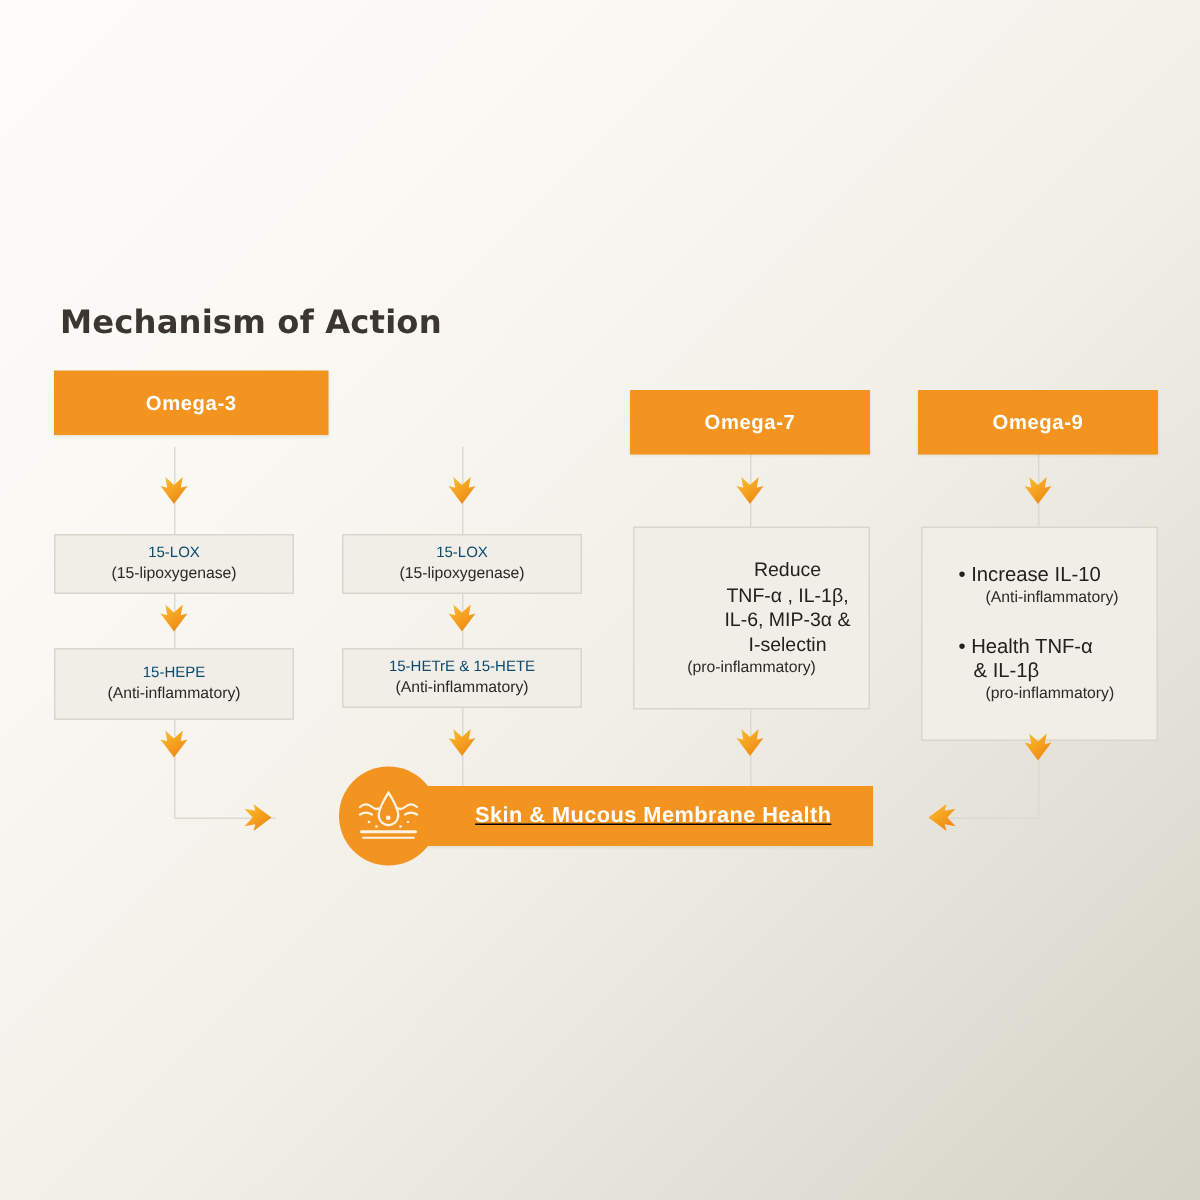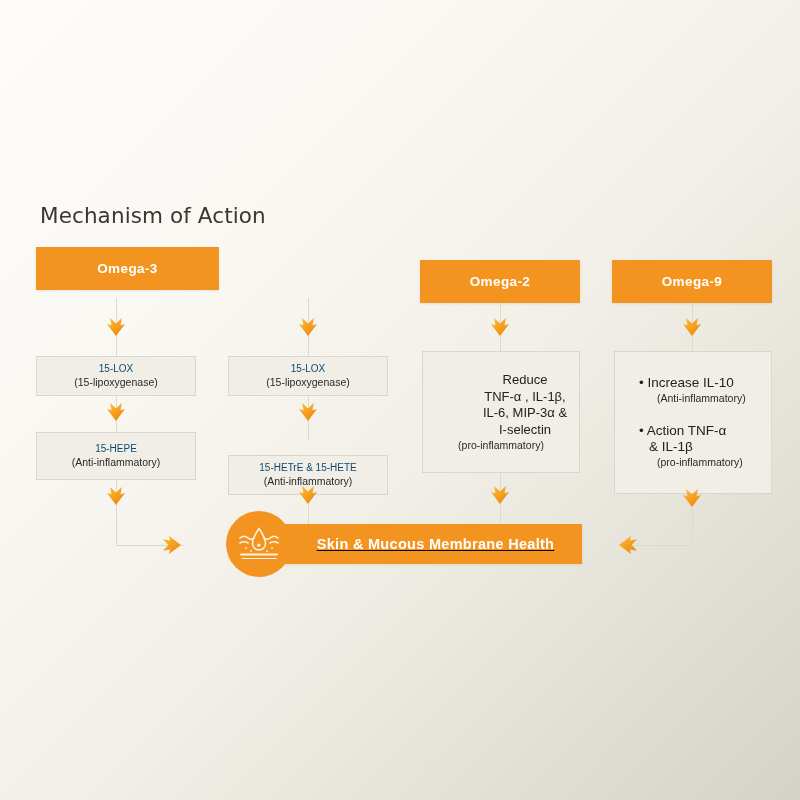--- a/index.html
+++ b/index.html
@@ -18,21 +18,21 @@
     height: 800px;
     background: linear-gradient(135deg, #fefcfa 0%, #faf8f3 28%, #f1efe7 55%, #e2e0d6 80%, #d5d3c8 100%);
   }
 
   
   #page-title {
     position: absolute;
     left: 40px;
     top: 203px;
     font-size: 21.5px;
-    font-weight: 400;
+    font-weight: 700;
     letter-spacing: 0.1px;
     color: #3b3630;
     font-family: "DejaVu Sans", sans-serif;
   }
 
   
   .col-header {
     position: absolute;
     height: 43px;
     background: #F2941F;
@@ -183,58 +183,58 @@
   <div class="conn conn-v" style="left:500px; top:473px; height:52px;"></div>
 
   <div class="conn conn-v" style="left:692px; top:298px; height:54px;"></div>
   <div class="conn conn-v" style="left:692px; top:473px; height:72px;"></div>
   <div class="conn conn-h" style="left:624px; top:545px; width:68px;"></div>
 
   <div class="col-header" style="left:36px; top:247px; width:183px;align-items:center;">
     <span>Omega-3</span>
   </div>
   <div class="col-header" style="left:420px; top:260px; width:160px;">
-    <span>Omega-2</span>
+    <span>Omega-7</span>
   </div>
   <div class="col-header" style="left:612px; top:260px; width:160px;">
     <span>Omega-9</span>
   </div>
 
   <div class="node-box" style="left:36px; top:356px; width:160px; height:40px;">
     <div class="node-main">15-LOX</div>
     <div class="node-sub">(15-lipoxygenase)</div>
   </div>
   <div class="node-box" style="left:36px; top:432px; width:160px; height:48px;">
     <div class="node-main">15-HEPE</div>
     <div class="node-sub">(Anti-inflammatory)</div>
   </div>
 
   <div class="node-box" style="left:228px; top:356px; width:160px; height:40px;">
     <div class="node-main">15-LOX</div>
     <div class="node-sub">(15-lipoxygenase)</div>
   </div>
-  <div class="node-box" style="left:228px; top:432px; width:160px; height:40px;margin-top:23px;">
+  <div class="node-box" style="left:228px; top:432px; width:160px; height:40px;">
     <div class="node-main">15-HETrE &amp; 15-HETE</div>
     <div class="node-sub">(Anti-inflammatory)</div>
   </div>
 
   <div class="node-box" style="left:422px; top:351px; width:158px; height:122px;">
     <div class="node-lines">Reduce</div>
     <div class="node-lines">TNF-α , IL-1β,</div>
     <div class="node-lines">IL-6, MIP-3α &amp;</div>
     <div class="node-lines">I-selectin</div>
     <div class="node-sub">(pro-inflammatory)</div>
   </div>
 
   <div class="node-box" style="left:614px; top:351px; width:158px; height:143px;">
     <div class="bullet-group">
       <div class="bullet-line">• Increase IL-10</div>
       <div class="bullet-sub">(Anti-inflammatory)</div>
       <div class="bullet-gap"></div>
-      <div class="bullet-line">• Action TNF-α</div>
+      <div class="bullet-line">• Health TNF-α</div>
       <div class="bullet-cont">&amp; IL-1β</div>
       <div class="bullet-sub">(pro-inflammatory)</div>
     </div>
   </div>
 
   <svg class="arrow" style="left:105px; top:315px;" viewBox="0 0 22 22">
     <path d="M11 21 L2 9 L6.5 10.2 L5.2 3 L11 8.4 L16.8 3 L15.5 10.2 L20 9 Z" fill="url(#arrGrad)"></path>
   </svg>
   <svg class="arrow" style="left:105px; top:400px;" viewBox="0 0 22 22">
     <path d="M11 21 L2 9 L6.5 10.2 L5.2 3 L11 8.4 L16.8 3 L15.5 10.2 L20 9 Z" fill="url(#arrGrad)"></path>

